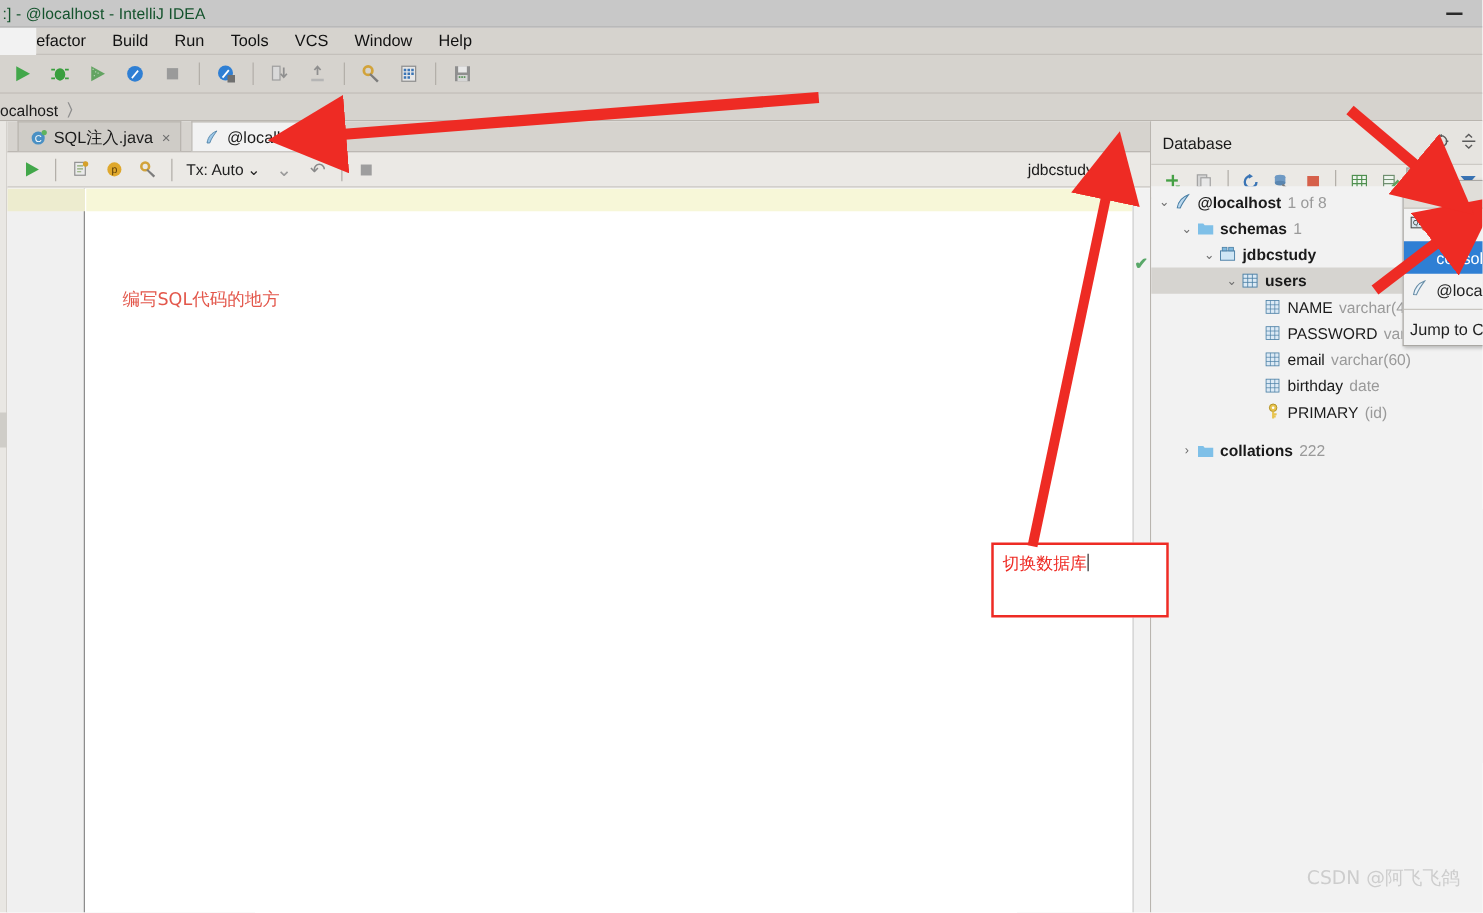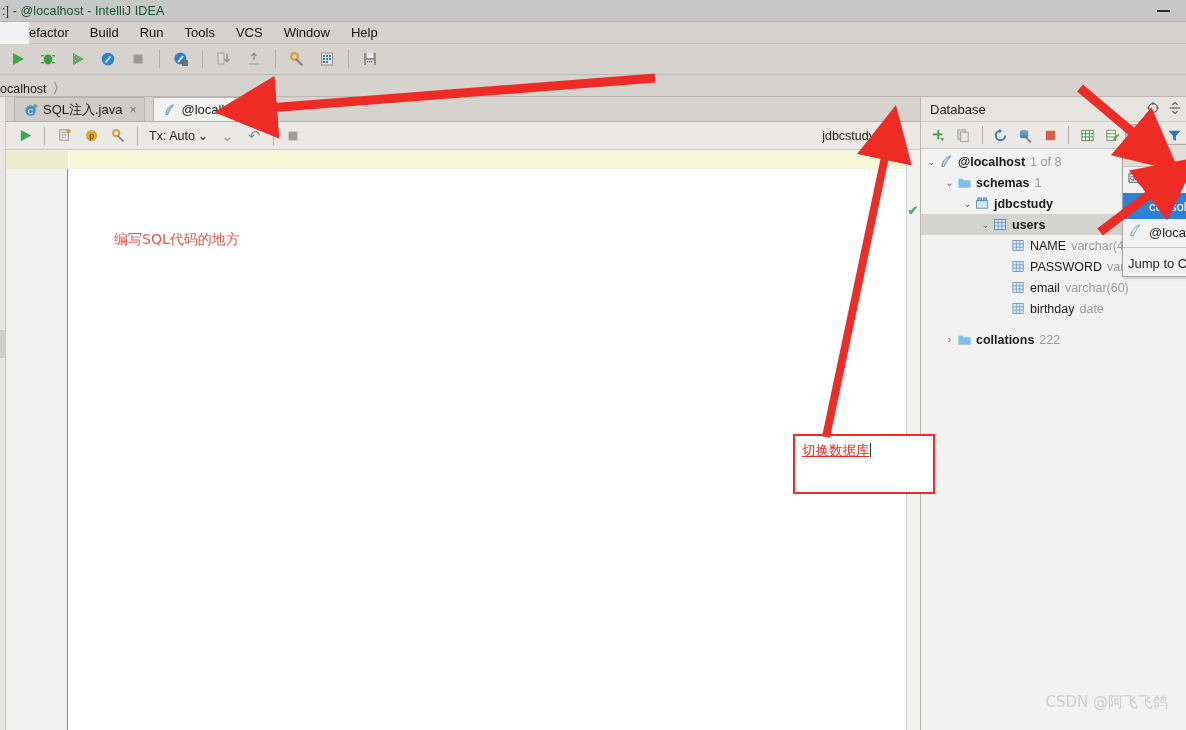--- a/index.html
+++ b/index.html
@@ -97,39 +97,39 @@
   
   #editorbody{ position:absolute; left:0; top:54px; right:0; bottom:0; background:#ffffff;}
   #gutter{
     position:absolute; left:0; top:0; width:62px; bottom:0;
     background:#f0f0f0; border-right:1px solid #8d8d8d;
   }
   #gutter .curline{ position:absolute; left:0; top:0; width:62px; height:18px; background:#edeccf;}
   #codearea{ position:absolute; left:63px; top:0; right:14px; bottom:0; background:#fff;}
   #codearea .curline{ position:absolute; left:0; top:0; right:0; height:18px; background:#f7f7d8;}
   #code-annotation{
-    position:absolute; left:45px; top:80px; font-size:14px; color:#e3574b;
+    position:absolute; left:29px; top:80px; font-size:14px; color:#e3574b;
     font-family:"DejaVu Sans", sans-serif; white-space:nowrap;
   }
   #rightgutter{
     position:absolute; right:0; top:0; width:14px; bottom:0; background:#f2f2f2;
     border-left:1px solid #cfcfcf;
   }
   #inspection-check{
     position:absolute; right:0; top:52px; width:14px; text-align:center;
     color:#59a869; font-size:13px; font-weight:bold;
   }
 
   
   #dbpanel{
     position:absolute; left:920px; top:0; right:0; bottom:0; background:#f2f2f2;
     border-left:1px solid #b9b5af;
   }
   #dbheader{
-    height:25px; background:#e6e4e0; display:flex; align-items:center;
+    height:35px; background:#e6e4e0; display:flex; align-items:center;
     padding:0 4px 0 9px; border-bottom:1px solid #cdcac5; position:relative;
   }
   #dbheader .lbl{ font-size:13px; color:#1a1a1a;}
   #dbheader .hicons{ position:absolute; right:4px; display:flex; gap:8px; align-items:center;}
   #dbtoolbar{
     height:27px; background:#ebe9e5; display:flex; align-items:center;
     gap:1px; padding-left:6px; border-bottom:1px solid #cbc8c3;
   }
   .dtb{ width:24px;height:23px;display:flex;align-items:center;justify-content:center;}
   .dtb.sel{ background:#c6c4c0; border:1px solid #a9a7a3;}
@@ -161,21 +161,21 @@
   .ctxsep{ height:1px; background:#c8c5c0; margin:2px 0;}
 
   
   #overlay{ position:absolute; left:0; top:0; width:1186px; height:730px; pointer-events:none; z-index:60;}
   #annotbox{
     position:absolute; left:793px; top:434px; width:142px; height:60px;
     border:2px solid #ee2b24; background:#fff;
   }
   #annotbox .txt{
     font-family:"DejaVu Sans", sans-serif;
-    font-size:13.5px; color:#ee2b24; padding:6px 0 0 7px; white-space:nowrap;text-decoration:underline;
+    font-size:13.5px; color:#ee2b24; padding:6px 0 0 7px; white-space:nowrap;
   }
   #annotbox .caret{ display:inline-block; width:1px; height:14px; background:#333; vertical-align:-2px;}
 
   #watermark{
     position:absolute; right:18px; bottom:18px; font-size:15px; color:#cdcdcd;
     font-family:"DejaVu Sans", sans-serif; z-index:55; white-space:nowrap;
   }
 </style>
 </head>
 <body>
@@ -591,20 +591,32 @@
               <line x1="2" y1="6.2" x2="13" y2="6.2" stroke="#4a7fa5" stroke-width=".6"></line>
               <line x1="2" y1="9.8" x2="13" y2="9.8" stroke="#4a7fa5" stroke-width=".6"></line>
               <line x1="5.7" y1="2.5" x2="5.7" y2="13.5" stroke="#4a7fa5" stroke-width=".6"></line>
               <line x1="9.4" y1="2.5" x2="9.4" y2="13.5" stroke="#4a7fa5" stroke-width=".6"></line>
             </svg>
         </span>
         <span class="tlabel plain">birthday</span>
         <span class="tmeta">date</span>
       </div>
 
+      <div class="trow" style="padding-left:76px">
+        <span class="twist"></span>
+        <span class="ticon">
+          <svg width="15" height="15" viewBox="0 0 16 16">
+              <circle cx="8" cy="4.5" r="3.2" fill="#e8c44f" stroke="#b08f20" stroke-width=".8"></circle>
+              <circle cx="8" cy="4.5" r="1.1" fill="#fff"></circle>
+              <path d="M8 7.7 v6 M8 10 h3 M8 12 h2.2" stroke="#e8c44f" stroke-width="1.8" fill="none"></path>
+            </svg>
+        </span>
+        <span class="tlabel plain">PRIMARY</span>
+        <span class="tmeta">(id)</span>
+      </div>
 
       <div class="trow" style="padding-left:22px;margin-top:10px;">
         <span class="twist">›</span>
         <span class="ticon">
           <svg width="15" height="15" viewBox="0 0 16 16">
               <path d="M1.5 4 h4.5 l1.2 1.5 h7.3 v8 h-13 z" fill="#7fc0e8"></path>
             </svg>
         </span>
         <span class="tlabel">collations</span>
         <span class="tmeta">222</span>

